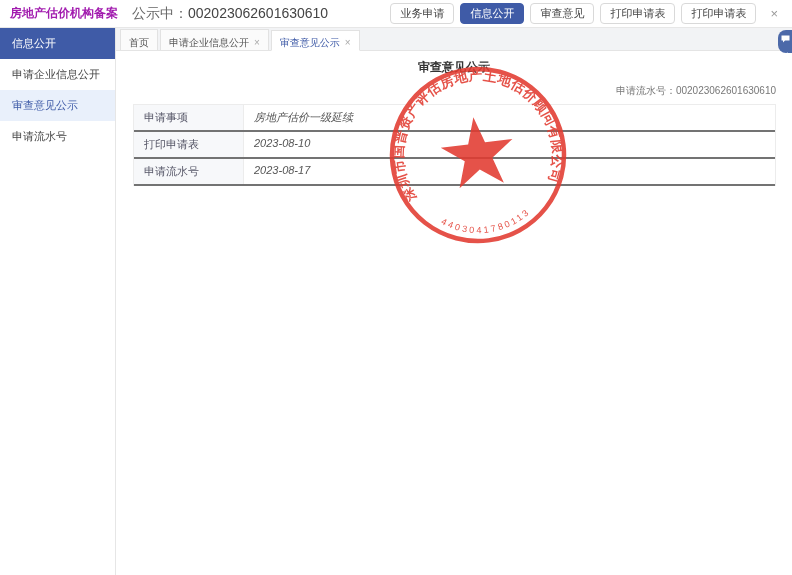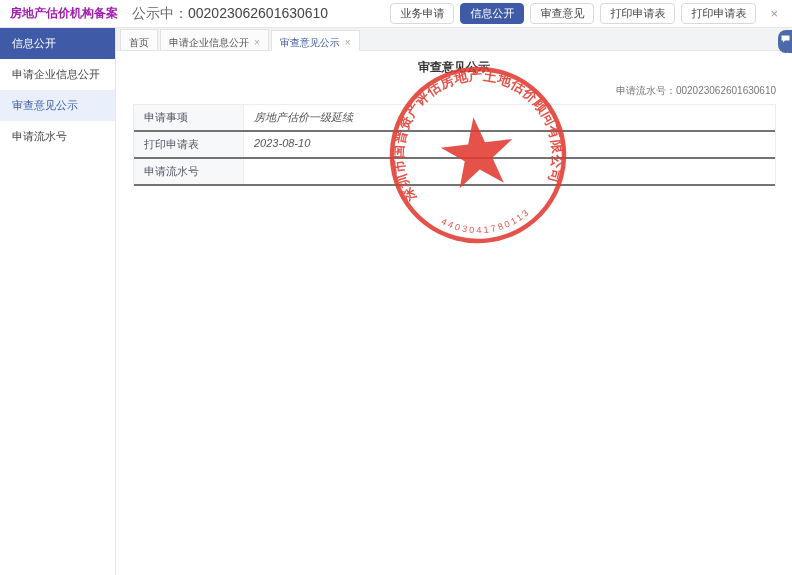--- a/index.html
+++ b/index.html
@@ -106,20 +106,21 @@
       <div class="row">
         <div class="cell-label">申请事项</div>
         <div class="cell-value">房地产估价一级延续</div>
       </div>
       <div class="row">
         <div class="cell-label">打印申请表</div>
         <div class="cell-value">2023-08-10</div>
       </div>
       <div class="row">
         <div class="cell-label">申请流水号</div>
+        <div class="cell-value">2023-08-17</div>
       </div>
     </div>
 
     <div class="stamp">
       <svg width="190" height="190" viewBox="0 0 190 190">
         <defs>
           <path id="arcTop" d="M 27 126.7 A 75 75 0 1 1 163 126.7" fill="none"></path>
           <path id="arcBottom" d="M 31.1 139.8 A 78 78 0 0 0 158.9 139.8" fill="none"></path>
         </defs>
         <circle cx="95" cy="95" r="86" fill="none" stroke="currentColor" stroke-width="4.5"></circle>

